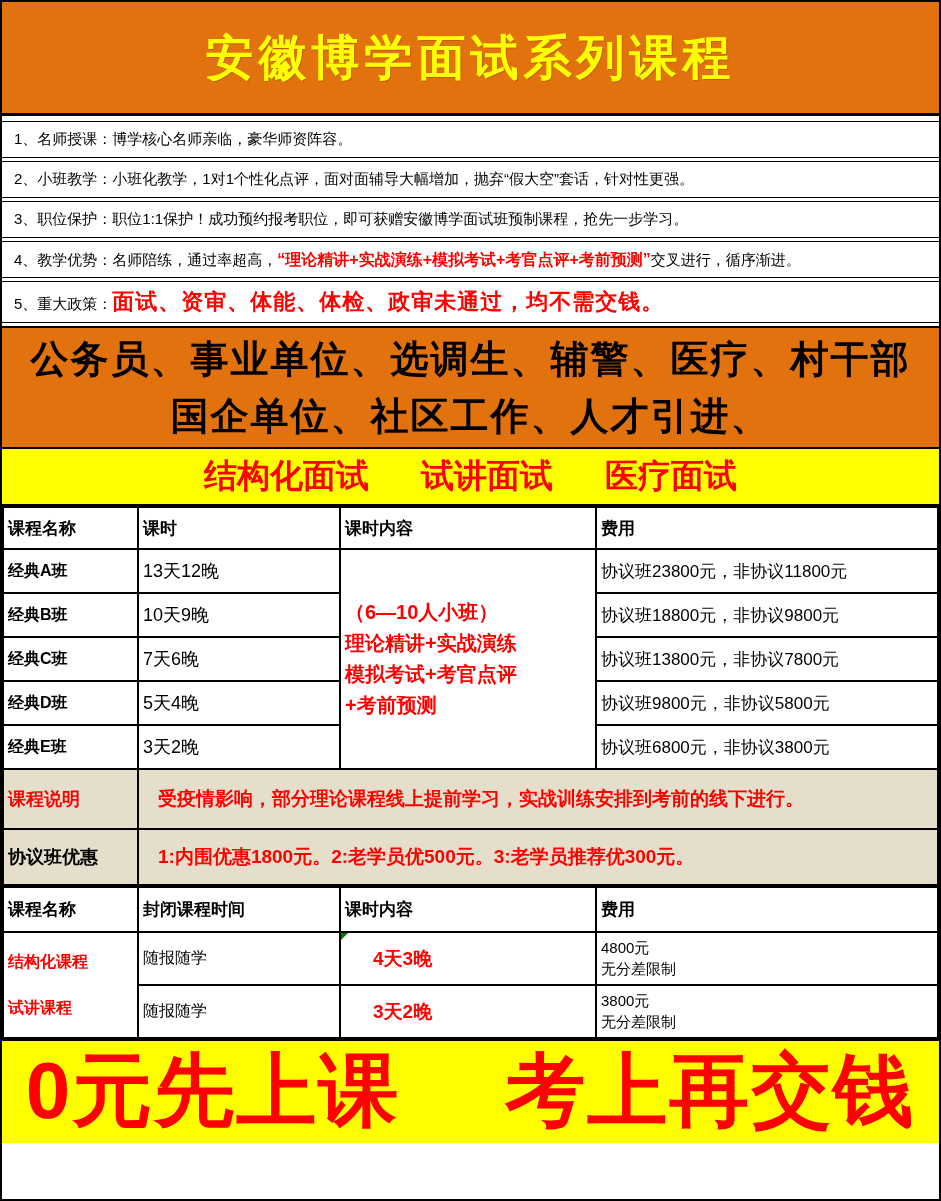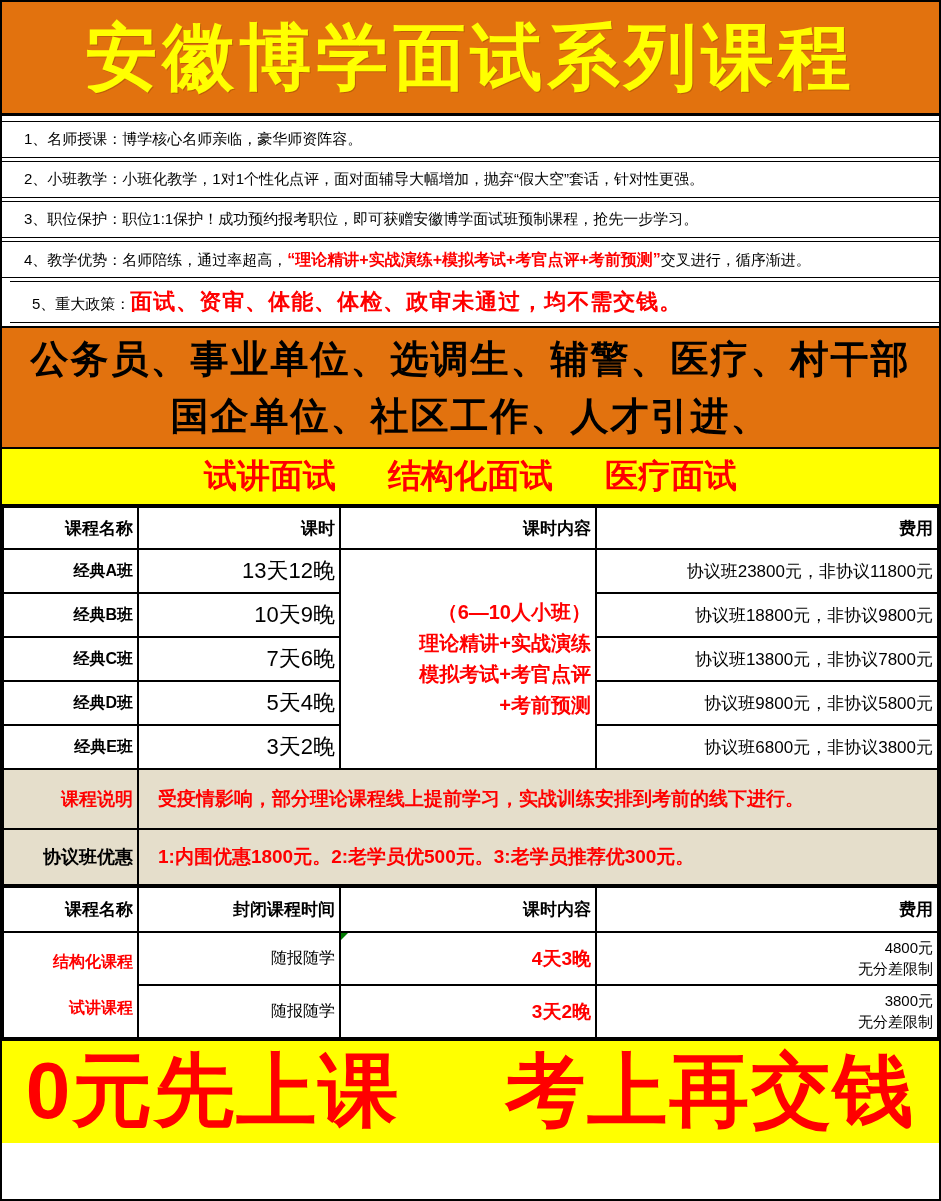--- a/index.html
+++ b/index.html
@@ -18,66 +18,66 @@
     background:#fff;border:2px solid var(--black);overflow:hidden;
   }
   
   .header{
     height:114px;background:var(--orange);
     border-bottom:3px solid var(--black);
     display:flex;align-items:center;justify-content:center;
     margin-bottom:5px;
   }
   .header .title{
-    color:var(--yellow);font-size:72px;font-weight:bold;letter-spacing:5px;
+    color:var(--yellow);font-size:48px;font-weight:bold;letter-spacing:5px;
     font-family:"Liberation Serif","DejaVu Serif",serif;
     text-shadow:1px 1px 0 rgba(120,60,0,.35);white-space:nowrap;
   }
   
   .feature-row{
     border-top:1px solid var(--black);border-bottom:1px solid var(--black);
     margin-bottom:3px;background:#fff;
     display:flex;align-items:center;
-    min-height:37px;padding:2px 22px;
+    min-height:37px;padding:2px 12px;
     font-size:15px;line-height:1.25;
   }
   .feature-row .hl{color:var(--red);font-weight:bold;font-size:16px;}
   .feature-row .hl-xl{
     color:var(--red);font-weight:bold;font-size:22px;letter-spacing:1px;
     font-family:"Liberation Serif","DejaVu Serif",serif;
   }
-  .feature-row.tall{min-height:42px;margin-left:8px;}
+  .feature-row.tall{min-height:42px;}
   
   .audience{
     height:123px;background:var(--orange);
     border-top:2px solid var(--black);border-bottom:2px solid var(--black);
     display:flex;flex-direction:column;align-items:center;justify-content:center;
     gap:6px;
   }
   .audience .line{
     font-size:38px;font-weight:bold;color:#000;letter-spacing:2px;white-space:nowrap;
   }
   
   .types{
     height:57px;background:var(--yellow);
     border-bottom:2px solid var(--black);
     display:flex;align-items:center;justify-content:center;gap:52px;
   }
   .types .type{font-size:33px;font-weight:bold;color:var(--red);white-space:nowrap;}
   
   table{border-collapse:collapse;width:100%;table-layout:fixed;}
-  td,th{border:2px solid var(--black);text-align:right;vertical-align:middle;padding:2px 4px;}
+  td,th{border:2px solid var(--black);text-align:left;vertical-align:middle;padding:2px 4px;}
   .col-name{width:135px;}
   .col-duration{width:202px;}
   .col-content{width:256px;}
   th{font-size:17px;font-weight:bold;}
   tr.hdr{height:42px;}
   tr.course-row{height:44px;}
   .class-name{font-size:16px;font-weight:bold;}
-  .duration{font-size:22px;}
+  .duration{font-size:18px;}
   .fee{font-size:17px;}
   .course-content{
     color:var(--red);font-weight:bold;font-size:20px;line-height:1.55;
   }
   
   tr.note-row td{background:var(--tan);}
   tr.note-row{height:60px;}
   tr.note-row.second{height:56px;}
   .note-label{font-size:18px;font-weight:bold;}
   .note-label.red{color:var(--red);}
@@ -143,22 +143,22 @@
       <span><span>5、重大政策：</span><span class="hl-xl">面试、资审、体能、体检、政审未通过，均不需交钱。</span></span>
     </div>
   </div>
 
   <div class="audience">
     <div class="line">公务员、事业单位、选调生、辅警、医疗、村干部</div>
     <div class="line">国企单位、社区工作、人才引进、</div>
   </div>
 
   <div class="types">
+    <span class="type">结构化面试</span>
     <span class="type">试讲面试</span>
-    <span class="type">结构化面试</span>
     <span class="type">医疗面试</span>
   </div>
 
   <table>
     <colgroup>
       <col class="col-name">
         <col class="col-duration">
         <col class="col-content">
         <col>
     </colgroup>

